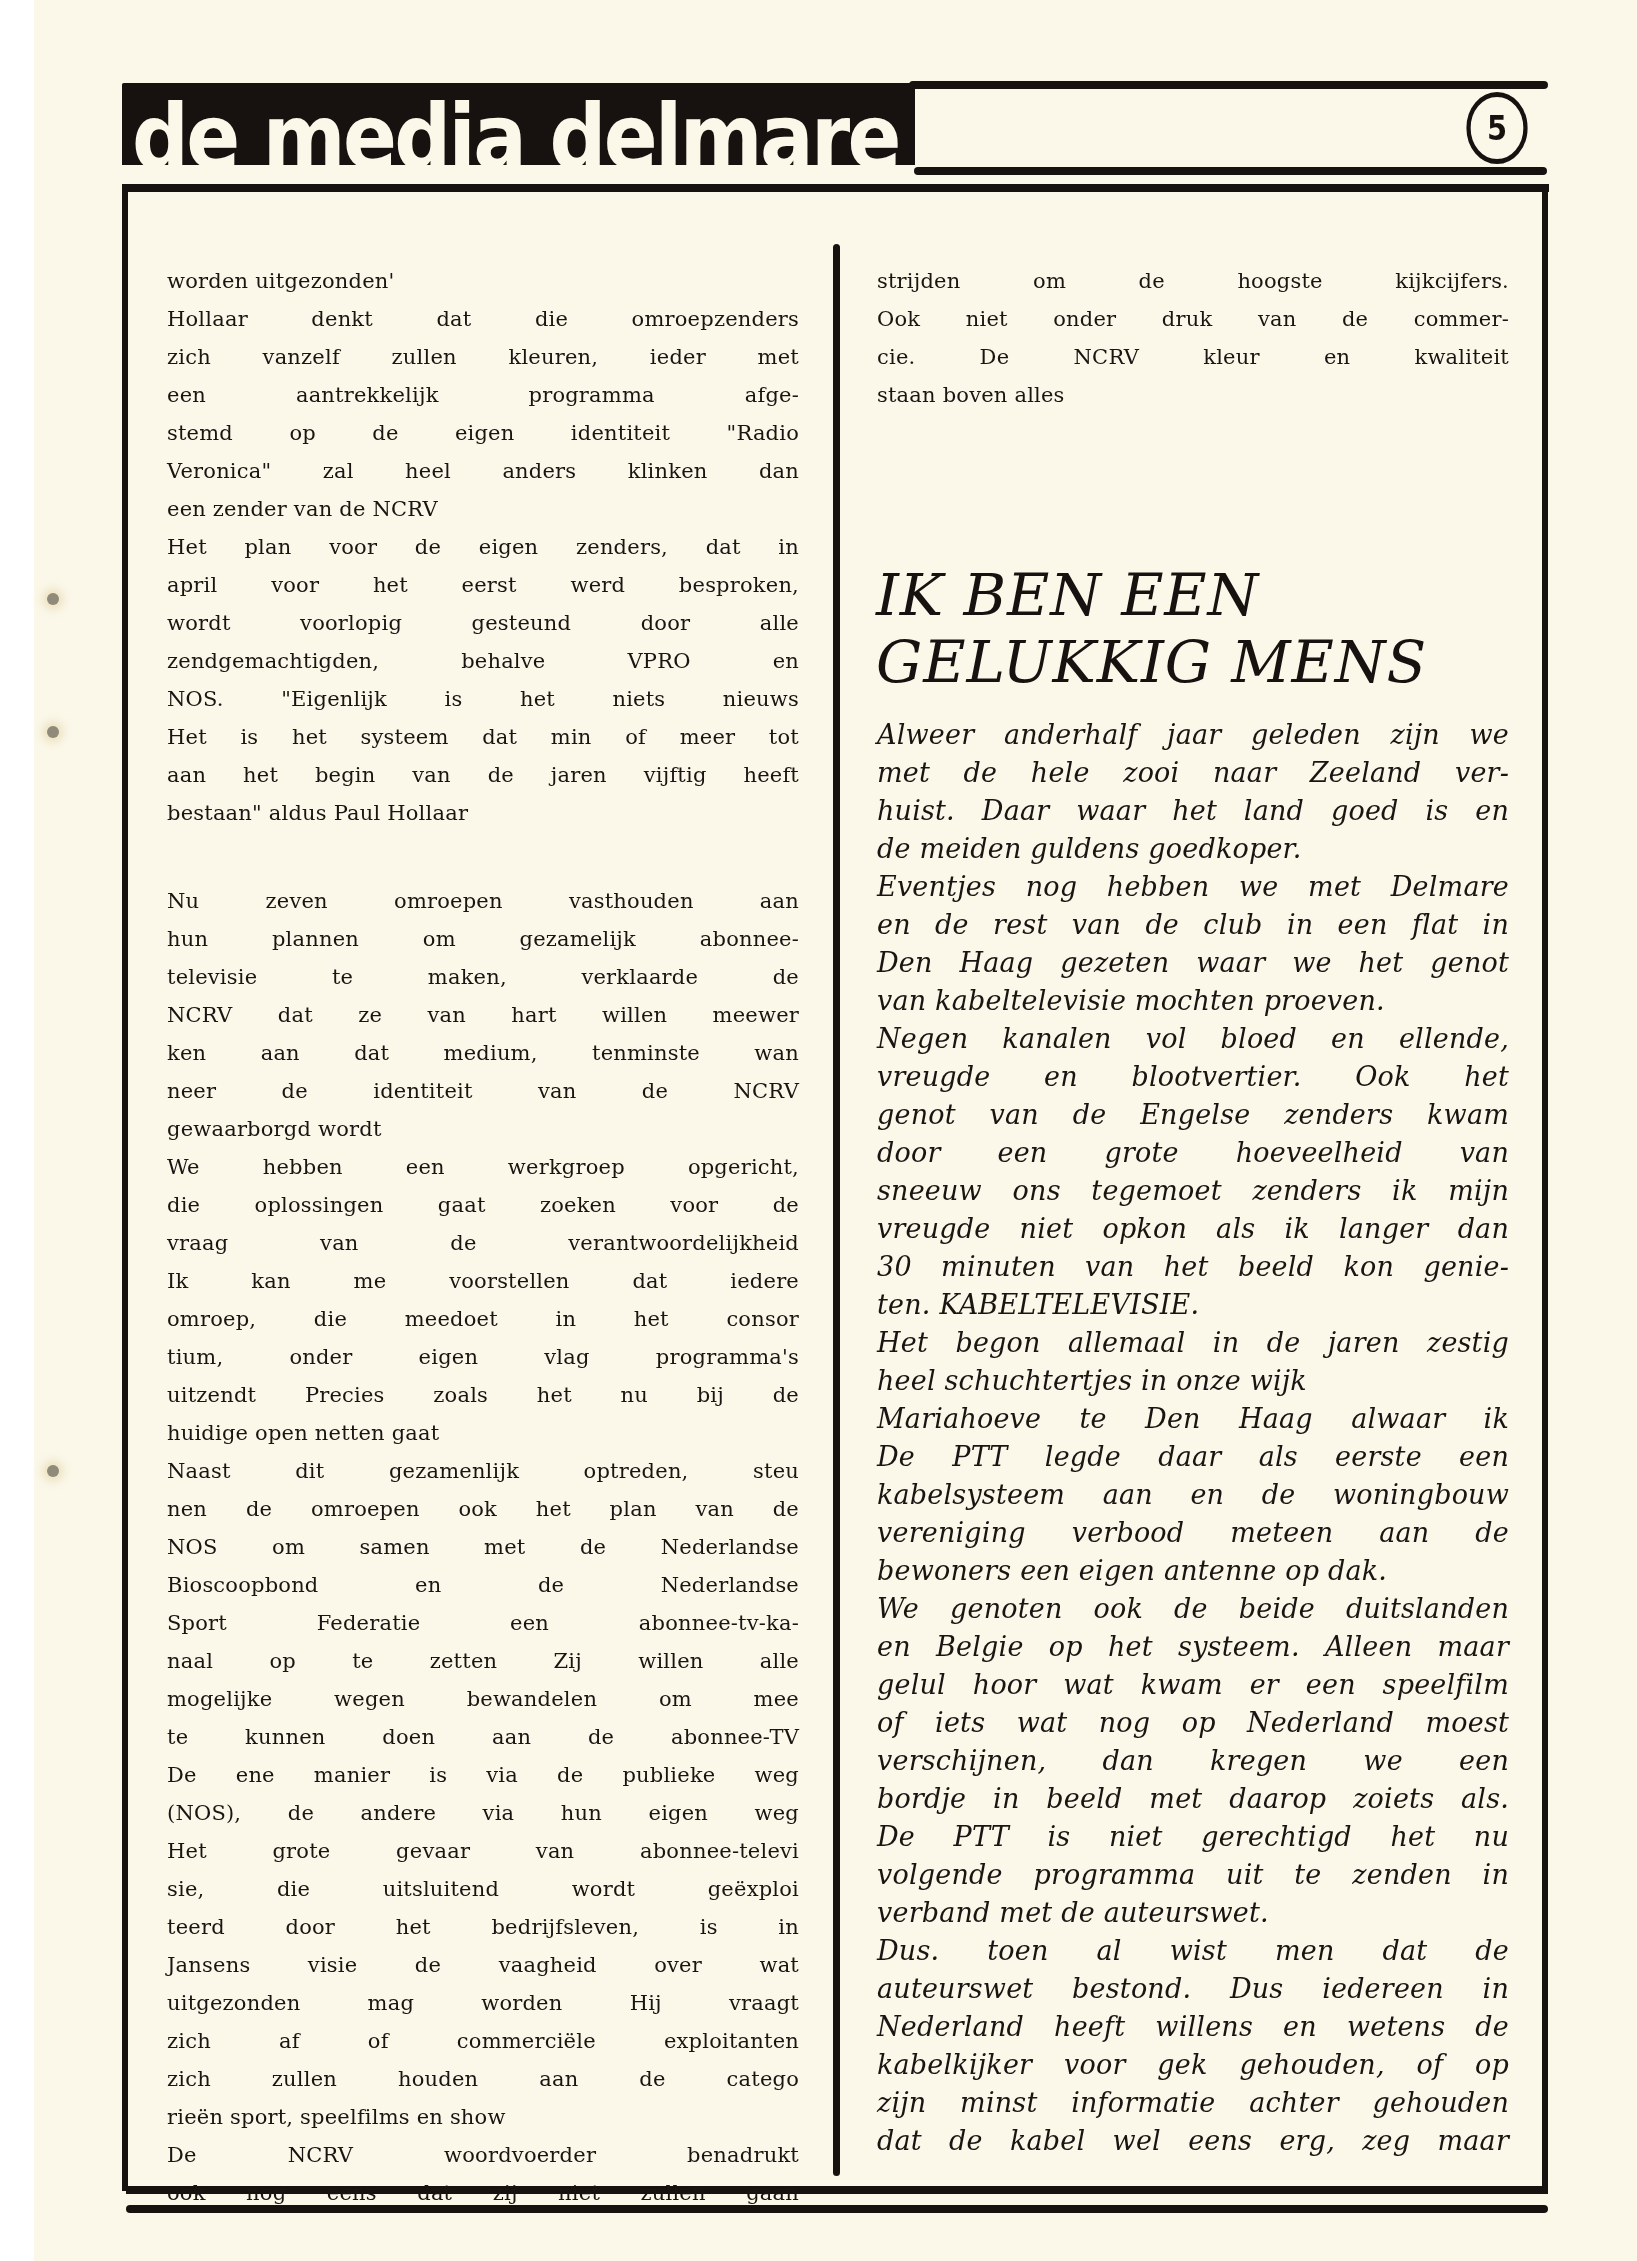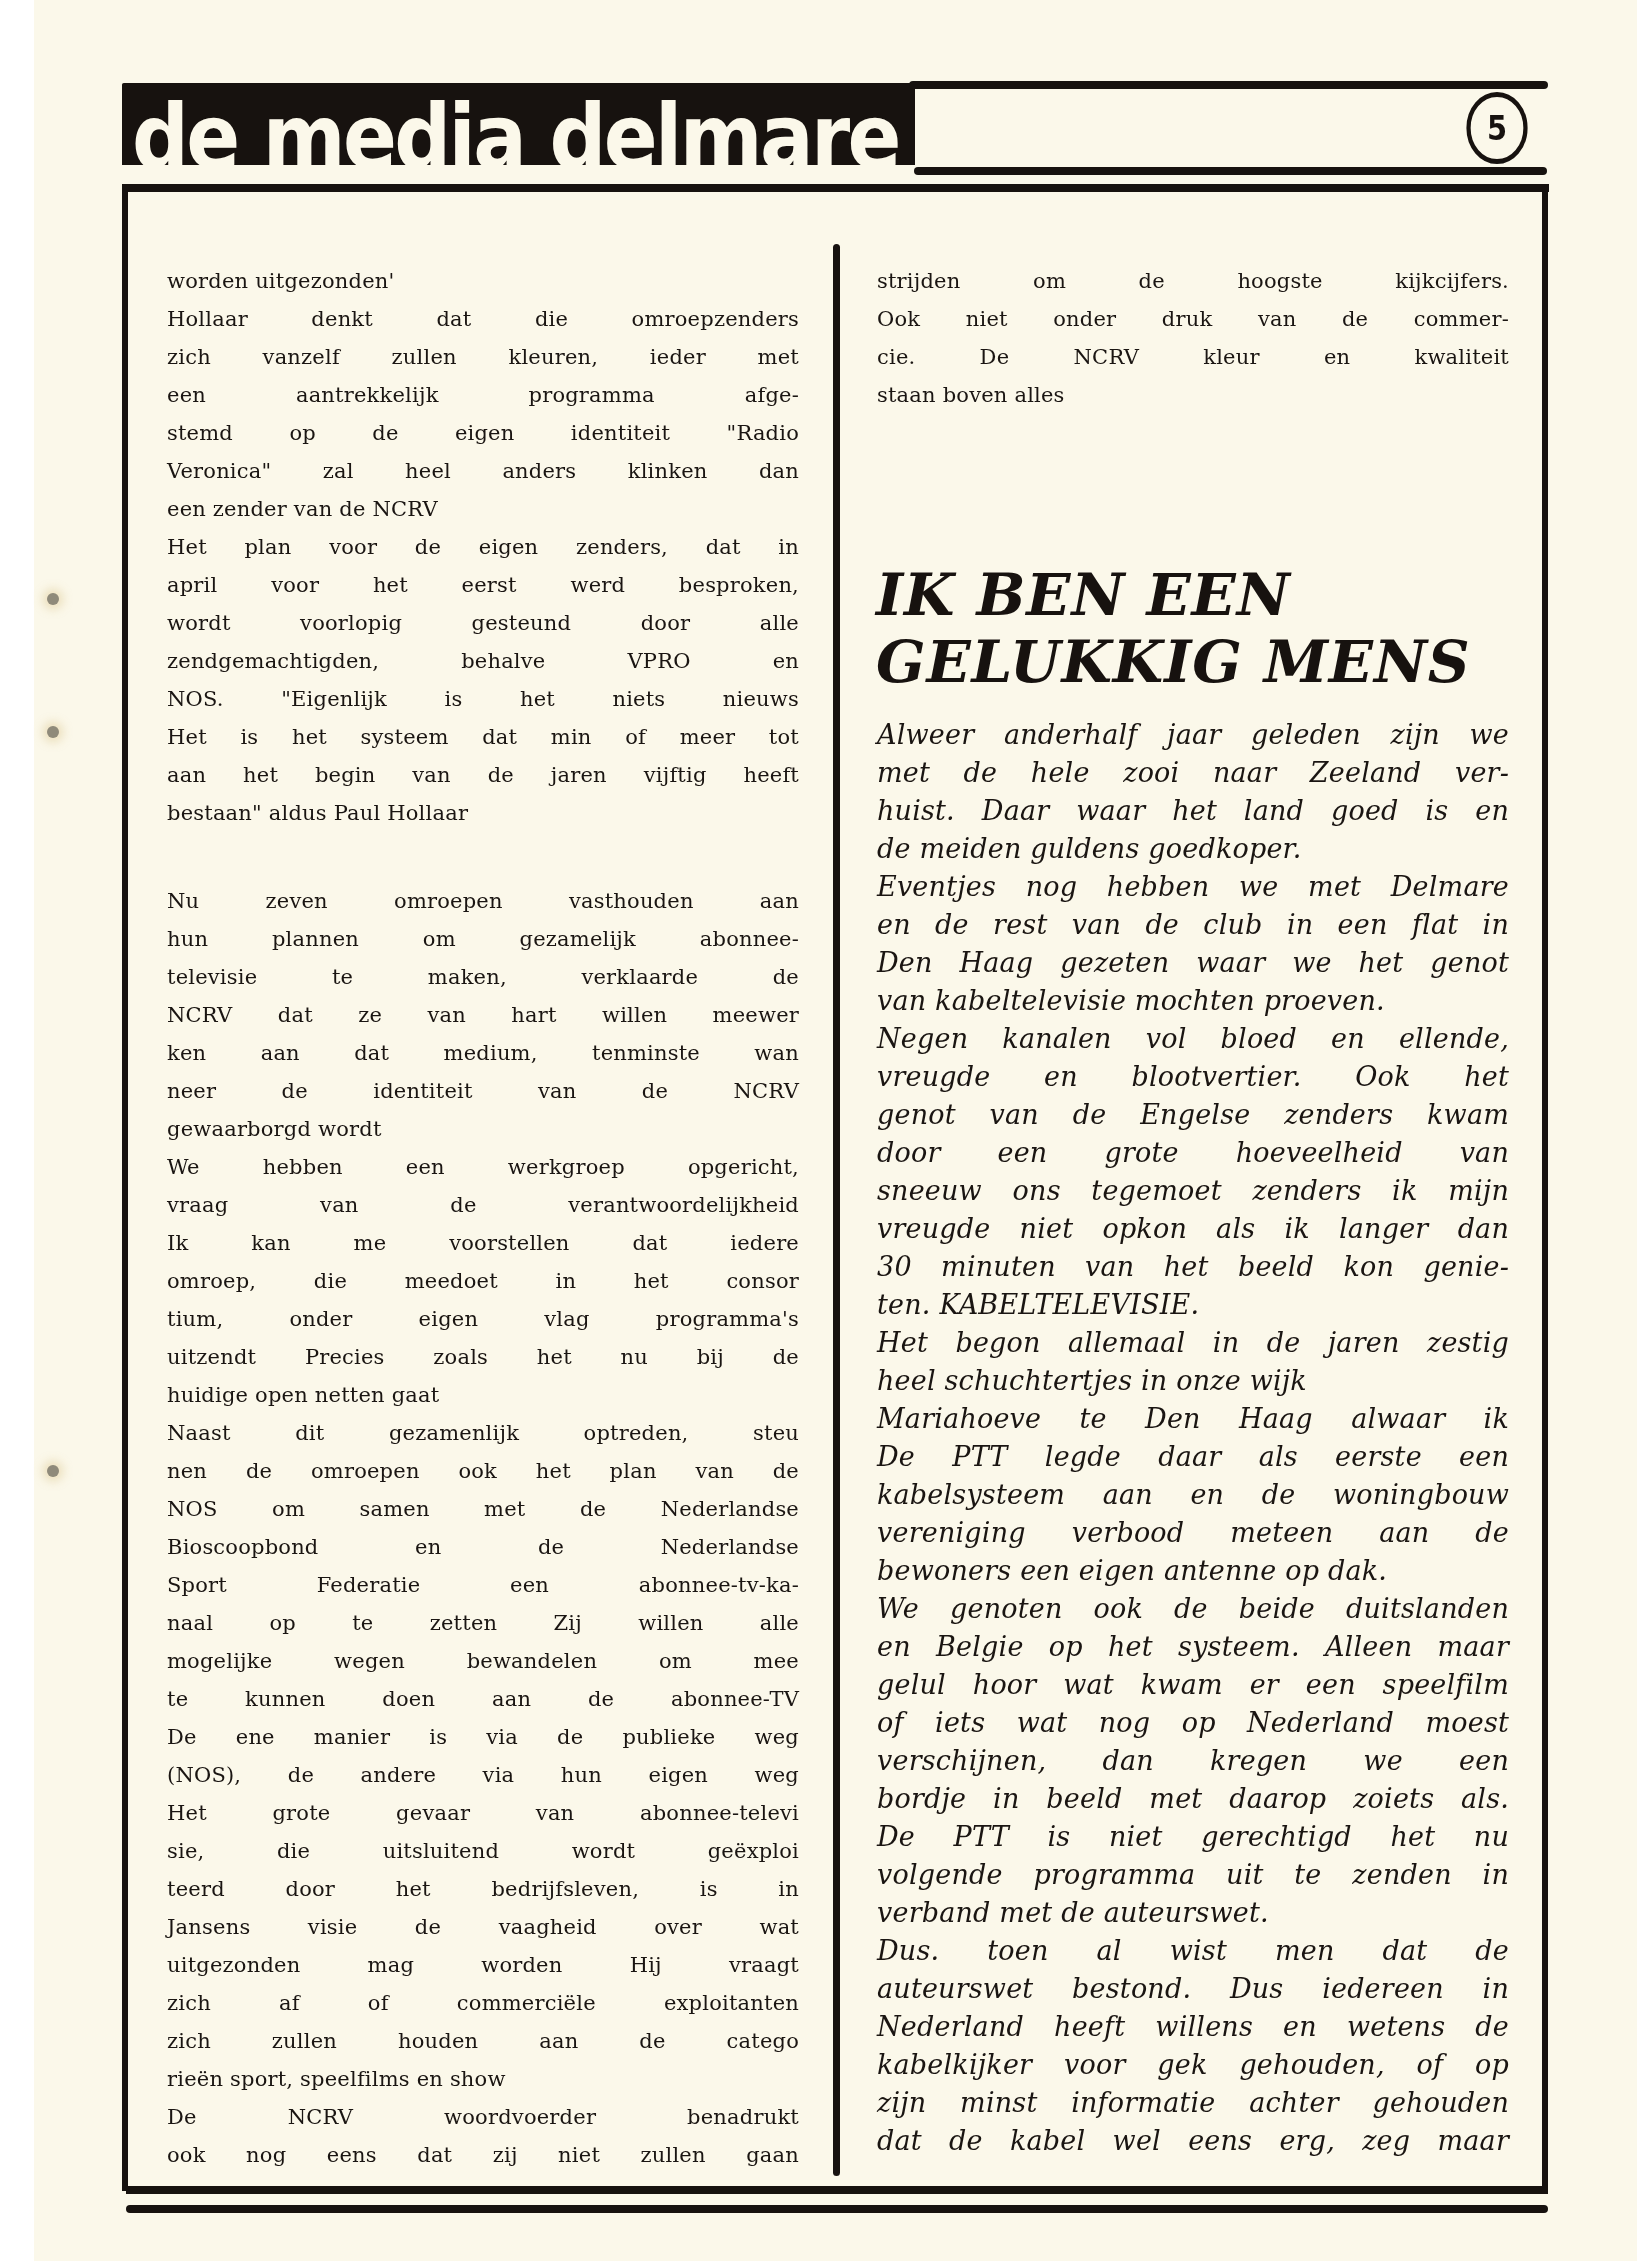--- a/index.html
+++ b/index.html
@@ -128,21 +128,21 @@
       display: block;
       height: 50px;
     }
 
     .headline {
       position: absolute;
       left: 876px;
       top: 523px;
       width: 646px;
       font-family: "DejaVu Serif", "Liberation Serif", serif;
-      font-weight: bold;
+      font-weight: normal;
       font-style: italic;
       font-size: 58px;
       line-height: 67px;
       letter-spacing: 0.9px;
       color: #17120f;
     }
     .headline span { display: block; white-space: nowrap; }
 
     .italic-body {
       position: absolute;
@@ -198,20 +198,21 @@
     <span class="line last">bestaan" aldus Paul Hollaar</span>
     <span class="gap"></span>
     <span class="line">Nu zeven omroepen vasthouden aan</span>
     <span class="line">hun plannen om gezamelijk abonnee-</span>
     <span class="line">televisie te maken, verklaarde de</span>
     <span class="line">NCRV dat ze van hart willen meewer</span>
     <span class="line">ken aan dat medium, tenminste wan</span>
     <span class="line">neer de identiteit van de NCRV</span>
     <span class="line last">gewaarborgd wordt</span>
     <span class="line">We hebben een werkgroep opgericht,</span>
+    <span class="line">die oplossingen gaat zoeken voor de</span>
     <span class="line">vraag van de verantwoordelijkheid</span>
     <span class="line">Ik kan me voorstellen dat iedere</span>
     <span class="line">omroep, die meedoet in het consor</span>
     <span class="line">tium, onder eigen vlag programma's</span>
     <span class="line">uitzendt Precies zoals het nu bij de</span>
     <span class="line last">huidige open netten gaat</span>
     <span class="line">Naast dit gezamenlijk optreden, steu</span>
     <span class="line">nen de omroepen ook het plan van de</span>
     <span class="line">NOS om samen met de Nederlandse</span>
     <span class="line">Bioscoopbond en de Nederlandse</span>

